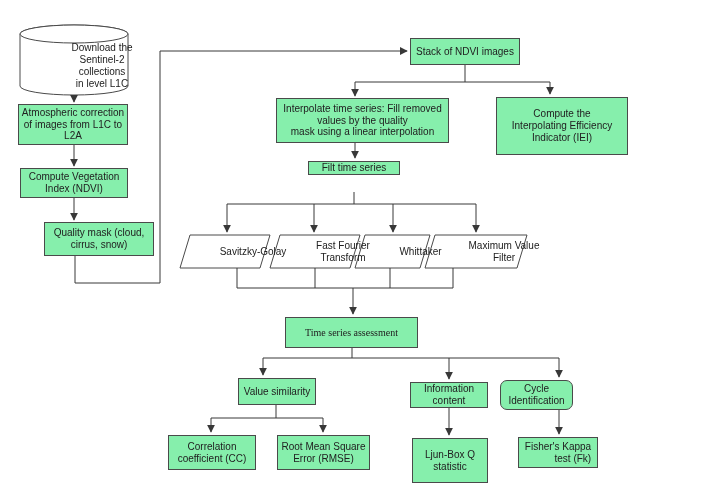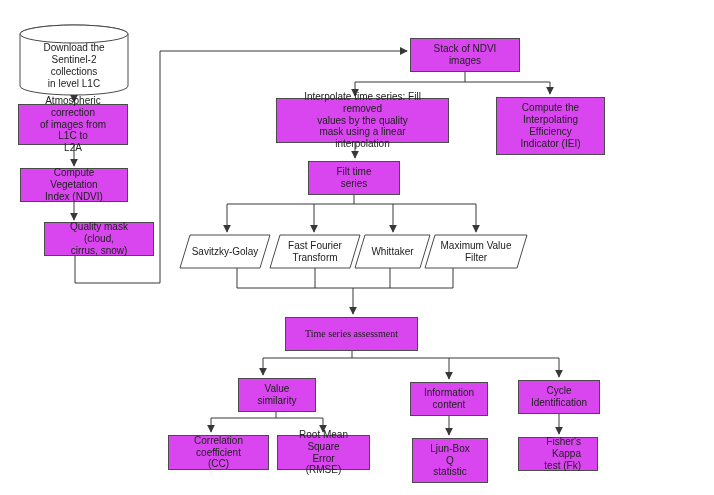--- a/index.html
+++ b/index.html
@@ -11,28 +11,28 @@
     color:#212121;
     overflow:hidden;
   }
   #wires{position:absolute;left:0;top:0;width:714px;height:495px;}
   .node{
     position:absolute;
     display:flex;align-items:center;justify-content:center;
     text-align:center;
     white-space:pre-line;
     border:1px solid #4a4a4a;
-    background:#d946ef;
+    background:#86efac;
     box-sizing:border-box;
     font-size:10px;line-height:1.18;
     color:#212121;
-    padding:16px;
+    padding:1px;
   }
   .shape-label{
-    border:none;background:transparent;padding:8px;
+    border:none;background:transparent;padding:8px;margin-left:28px;
   }
 </style>
 </head>
 <body>
 
 <div id="canvas">
 
   <svg id="wires" viewBox="0 0 714 495" xmlns="http://www.w3.org/2000/svg">
     <defs>
       <marker id="arr" viewBox="0 0 10 10" refX="9" refY="5" markerWidth="8" markerHeight="8" orient="auto-start-reverse">
@@ -101,40 +101,40 @@
 L2A</div>
   <div class="node" style="left:20px;top:168px;width:108px;height:30px;">Compute Vegetation
 Index (NDVI)</div>
   <div class="node" style="left:20px;top:222px;width:110px;height:34px;margin-left:24px;">Quality mask (cloud,
 cirrus, snow)</div>
 
   <div class="node" style="left:410px;top:38px;width:110px;height:27px;">Stack of NDVI images</div>
   <div class="node" style="left:276px;top:98px;width:173px;height:45px;">Interpolate time series: Fill removed
 values by the quality
 mask using a linear interpolation</div>
-  <div class="node" style="left:496px;top:97px;width:109px;height:58px;">Compute the
+  <div class="node" style="left:496px;top:97px;width:132px;height:58px;">Compute the
 Interpolating Efficiency
 Indicator (IEI)</div>
   <div class="node" style="left:308px;top:161px;width:92px;height:14px;">Filt time series</div>
 
   <div class="node shape-label" style="left:180px;top:235px;width:90px;height:33px;">Savitzky-Golay</div>
   <div class="node shape-label" style="left:270px;top:235px;width:90px;height:33px;">Fast Fourier
 Transform</div>
   <div class="node shape-label" style="left:355px;top:235px;width:75px;height:33px;">Whittaker</div>
   <div class="node shape-label" style="left:425px;top:235px;width:102px;height:33px;">Maximum Value
 Filter</div>
 
   <div class="node" style="left:285px;top:317px;width:133px;height:31px;font-family:Liberation Serif, serif;">Time series assessment</div>
   <div class="node" style="left:238px;top:378px;width:78px;height:27px;">Value similarity</div>
   <div class="node" style="left:410px;top:382px;width:78px;height:26px;">Information
 content</div>
-  <div class="node" style="left:518px;top:380px;width:82px;height:30px;">Cycle
+  <div class="node" style="left:500px;top:380px;width:73px;height:30px;border-radius:7px;">Cycle
 Identification</div>
 
-  <div class="node" style="left:168px;top:435px;width:101px;height:35px;">Correlation
+  <div class="node" style="left:168px;top:435px;width:88px;height:35px;">Correlation
 coefficient (CC)</div>
   <div class="node" style="left:277px;top:435px;width:93px;height:35px;">Root Mean Square
 Error (RMSE)</div>
   <div class="node" style="left:412px;top:438px;width:76px;height:45px;">Ljun-Box Q
 statistic</div>
   <div class="node" style="left:518px;top:437px;width:80px;height:31px;text-align:right;">Fisher's Kappa
 test (Fk)</div>
 
 </div>
 

